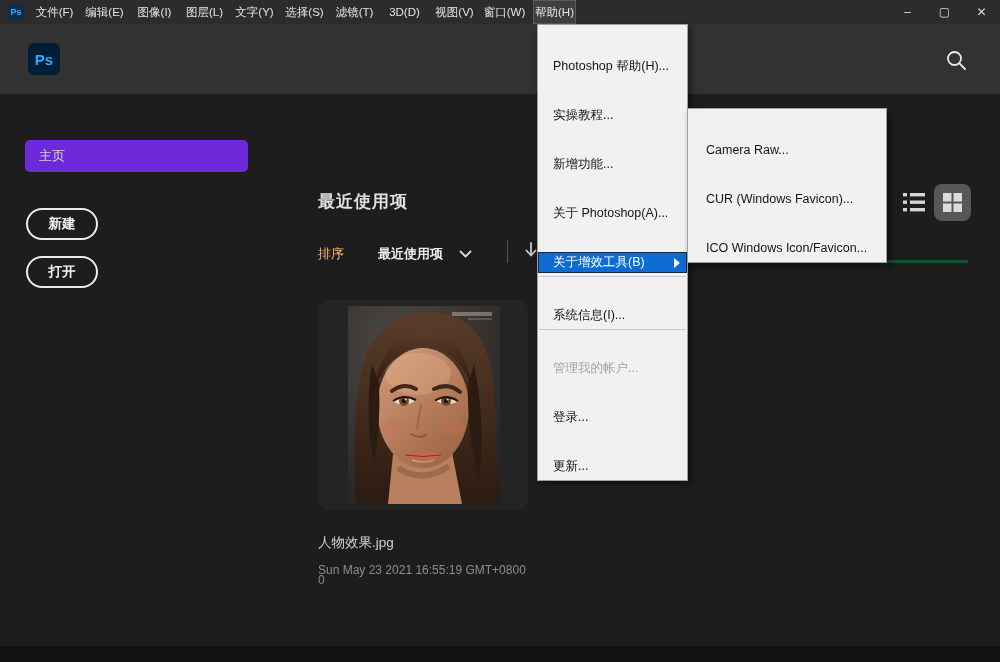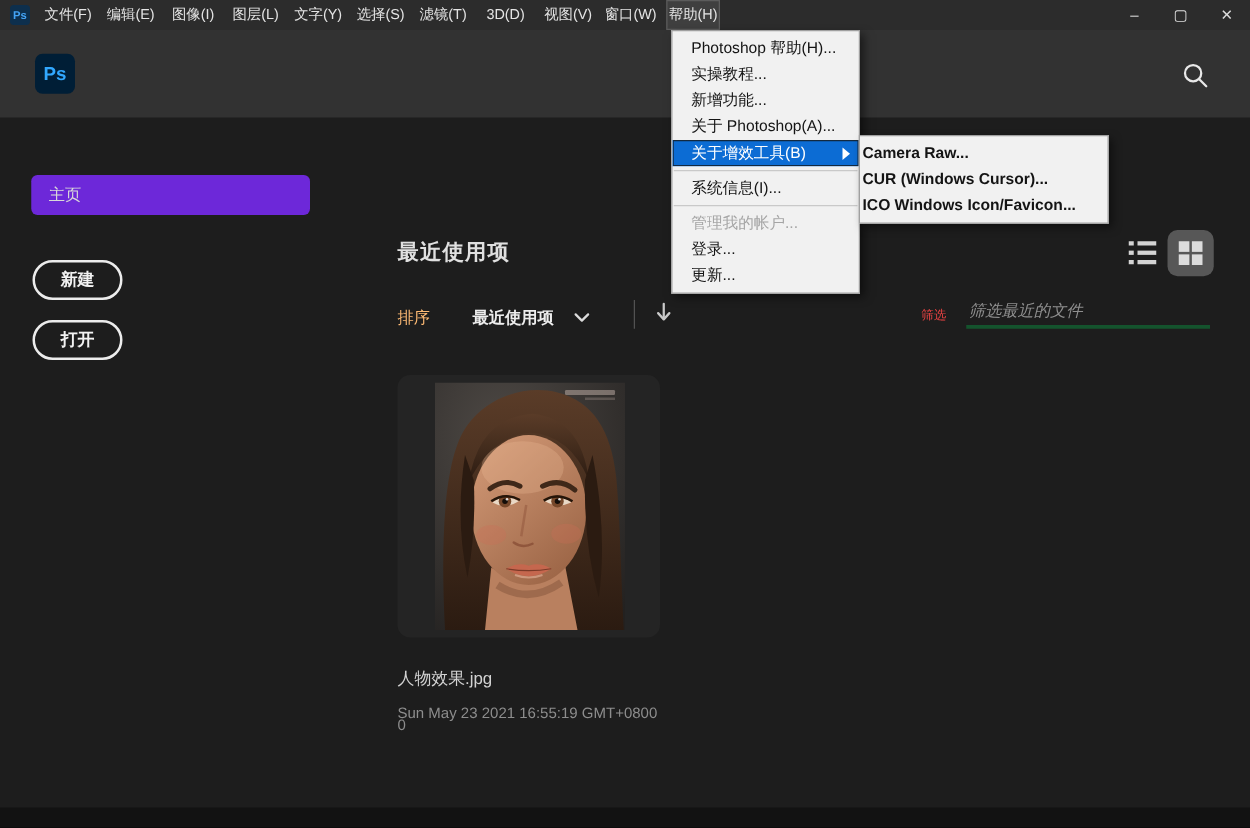--- a/index.html
+++ b/index.html
@@ -59,22 +59,22 @@
   .cap-date{position:absolute;left:318px;top:563px;font-size:12px;color:#8d8d8d;}
   .cap-extra{position:absolute;left:318px;top:573px;font-size:12px;color:#8d8d8d;}
   .bottom-strip{position:absolute;left:0;bottom:0;width:100%;height:16px;background:#121212;}
 
   
   .menu-panel{position:absolute;background:#f1f1f1;border:1px solid #a0a0a0;
     box-shadow:3px 3px 7px rgba(0,0,0,.5);padding:3px 0;z-index:20;}
   #help-menu{left:537px;top:24px;width:151px;}
   #plugins-submenu{left:687px;top:108px;width:200px;z-index:21;}
   .menu-item{position:relative;height:21px;line-height:21px;padding-left:15px;
-    font-size:12.5px;color:#141414;white-space:nowrap;cursor:default;}
-  #plugins-submenu .menu-item{padding-left:2px;height:21px;font-weight:bold;}
+    font-size:12.5px;color:#141414;white-space:nowrap;cursor:default;margin-top:28px;}
+  #plugins-submenu .menu-item{padding-left:18px;height:21px;}
   .menu-item.highlight{background:#0c6cd4;color:#fff;box-shadow:inset 0 0 0 1px #13293f;}
   .menu-item.disabled{color:#a5a5a5;}
   .menu-sep{height:1px;background:#c9c9c9;margin:3px 1px;}
   .sub-arrow{position:absolute;right:7px;top:5.5px;width:0;height:0;
     border-left:6px solid #fff;border-top:5px solid transparent;border-bottom:5px solid transparent;}
 </style>
 </head>
 <body>
 
 <div id="app">
@@ -220,17 +220,17 @@
     <div class="menu-sep"></div>
     <div class="menu-item">系统信息(I)...</div>
     <div class="menu-sep"></div>
     <div class="menu-item disabled">管理我的帐户...</div>
     <div class="menu-item">登录...</div>
     <div class="menu-item">更新...</div>
   </div>
 
   <div class="menu-panel" id="plugins-submenu">
     <div class="menu-item">Camera Raw...</div>
-    <div class="menu-item">CUR (Windows Cursor)...</div>
+    <div class="menu-item">CUR (Windows Favicon)...</div>
     <div class="menu-item">ICO Windows Icon/Favicon...</div>
   </div>
 
 </div>
 
 </body></html>

